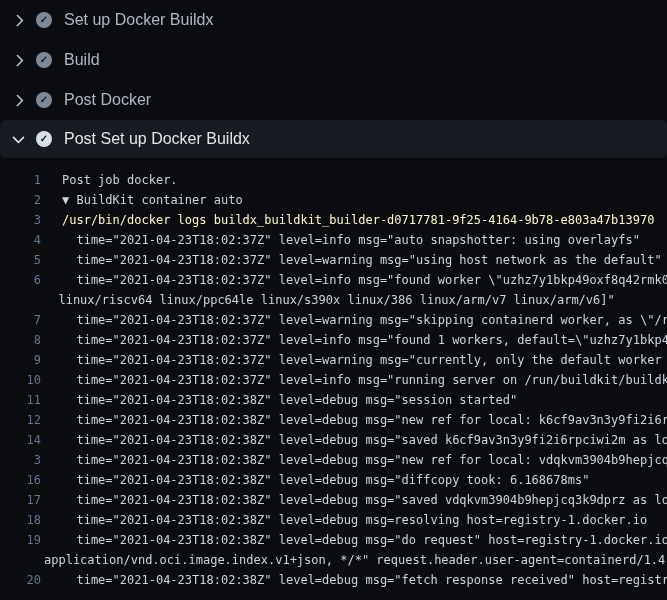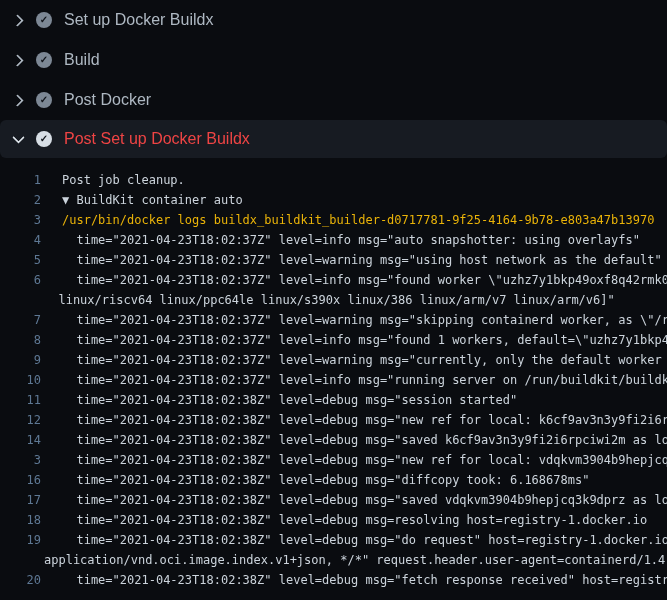--- a/index.html
+++ b/index.html
@@ -30,40 +30,40 @@
     width:16px;height:16px;border-radius:50%;
     background:#7d8895;color:#10141a;
     font-size:10px;line-height:16px;text-align:center;font-weight:bold;
     margin-left:10px;flex-shrink:0;
   }
   .section-row.expanded .check-circle{background:#d7dee5;}
   .section-label{
     margin-left:12px;font-size:16px;color:#aeb8c2;
     white-space:nowrap;
   }
-  .section-row.expanded .section-label{color:#ef4444;}
+  .section-row.expanded .section-label{color:#e5e5e5;}
   
   .log-area{
     padding-top:12px;
     font-family:"DejaVu Sans Mono","Liberation Mono",monospace;
     font-size:12px;line-height:20px;
   }
   .log-row{
     display:flex;height:20px;width:667px;overflow:hidden;
     white-space:pre;
   }
   .log-row .num{
     width:41px;flex-shrink:0;text-align:right;
     color:#5e7894;cursor:pointer;
   }
   .log-row .txt{
     margin-left:21px;color:#ccd4dc;white-space:pre;
   }
   .log-row .txt.cont{margin-left:3px;}
-  .log-row .txt.cmd{color:#eab308;}
+  .log-row .txt.cmd{color:#fef9c3;}
   .group-marker{color:#ccd4dc;cursor:pointer;}
 </style>
 </head>
 <body>
 
 <div>
 
   <div class="section-row">
     <span class="chev right"></span>
     <span class="check-circle">✓</span>
@@ -87,21 +87,21 @@
     <span class="check-circle">✓</span>
     <span class="section-label">Post Set up Docker Buildx</span>
   </div>
 
 </div>
 
 <div class="log-area">
 
   <div class="log-row">
     <span class="num">1</span>
-    <span class="txt">Post job cleanup.</span>
+    <span class="txt">Post job docker.</span>
   </div>
 
   <div class="log-row">
     <span class="num">2</span>
     <span class="txt"><span class="group-marker">▼</span><span> BuildKit container auto</span></span>
   </div>
 
   <div class="log-row">
     <span class="num">3</span>
     <span class="txt cmd">/usr/bin/docker logs buildx_buildkit_builder-d0717781-9f25-4164-9b78-e803a47b13970</span>

